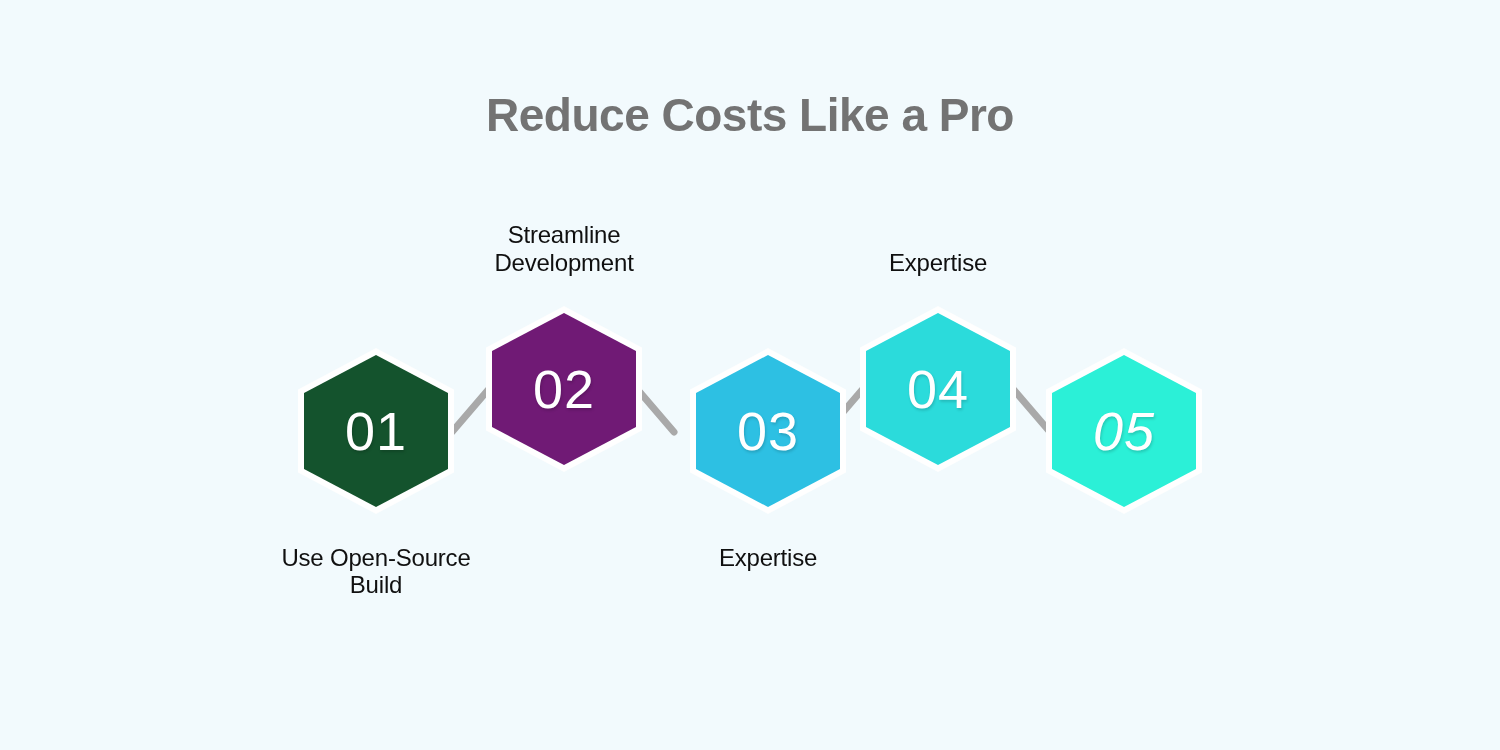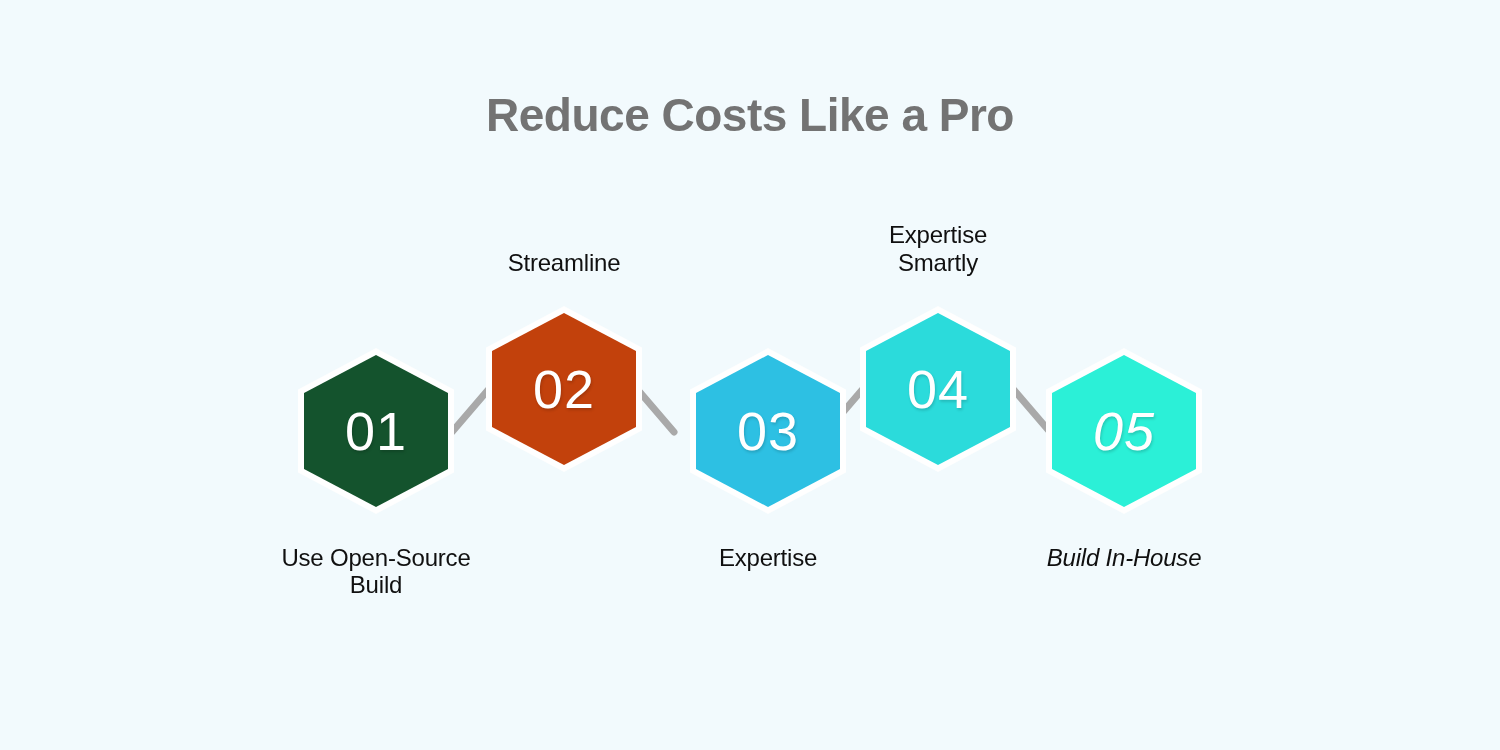--- a/index.html
+++ b/index.html
@@ -139,26 +139,27 @@
       </div>
       <div class="step-label below">
         <div>Use Open-Source</div>
         <div>Build</div>
       </div>
     </div>
 
     <div class="step" style="left:486px; top:306px;">
       <div class="hex-wrap">
         <div class="hex-outer"></div>
-        <div class="hex-inner" style="background:#c2410c;text-align:right;">
+        <div class="hex-inner" style="background:#701a75;text-align:right;">
           <span class="hex-number">02</span>
         </div>
       </div>
       <div class="step-label above">
         <div>Streamline</div>
+        <div>Development</div>
       </div>
     </div>
 
     <div class="step" style="left:690px; top:348px;">
       <div class="hex-wrap">
         <div class="hex-outer"></div>
         <div class="hex-inner" style="background:#2dc0e3;">
           <span class="hex-number">03</span>
         </div>
       </div>
@@ -169,30 +170,28 @@
 
     <div class="step" style="left:860px; top:306px;">
       <div class="hex-wrap">
         <div class="hex-outer"></div>
         <div class="hex-inner" style="background:#2bdbdb;">
           <span class="hex-number">04</span>
         </div>
       </div>
       <div class="step-label above">
         <div>Expertise</div>
-        <div>Smartly</div>
       </div>
     </div>
 
     <div class="step" style="left:1046px; top:348px;font-style:italic;">
       <div class="hex-wrap">
         <div class="hex-outer"></div>
         <div class="hex-inner" style="background:#2bf0d7;">
           <span class="hex-number">05</span>
         </div>
       </div>
       <div class="step-label below">
-        <div>Build In-House</div>
       </div>
     </div>
 
   </div>
 </div>
 
 </body></html>

